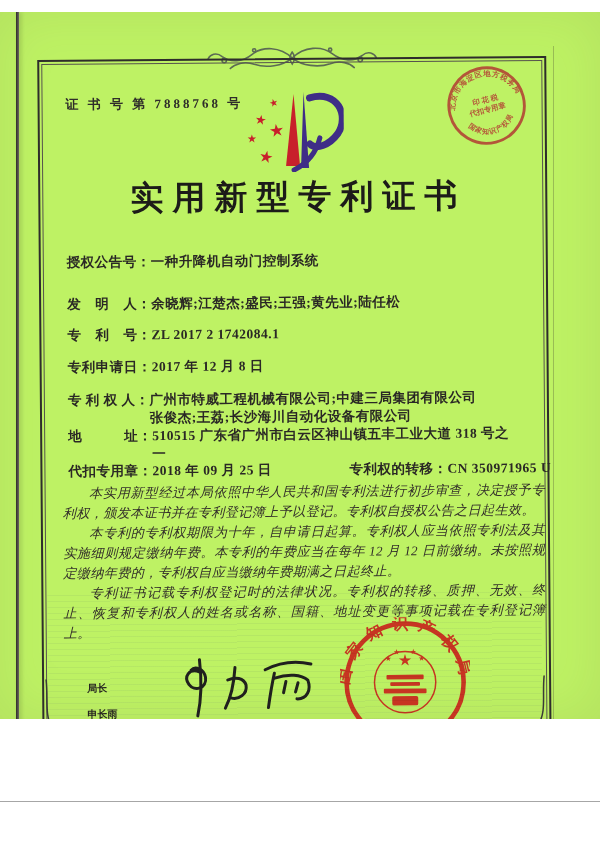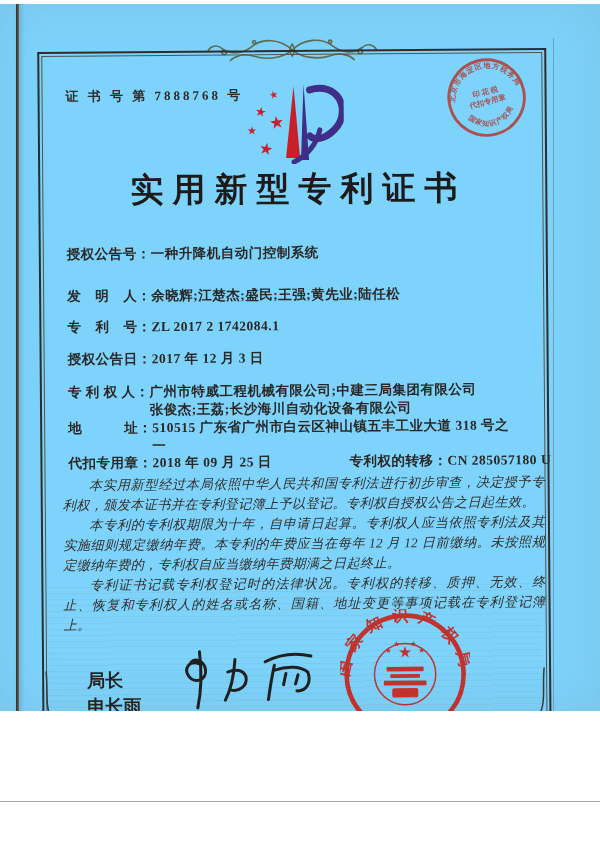--- a/index.html
+++ b/index.html
@@ -1,33 +1,33 @@
 <!DOCTYPE html>
 <html><head>
 <meta charset="utf-8">
 <style>
   html,body{margin:0;padding:0;}
   body{width:600px;height:856px;background:#ffffff;font-family:"Liberation Serif","DejaVu Serif",serif;overflow:hidden;position:relative;}
-  .photo{position:absolute;left:0;top:4px;width:600px;height:707px;background:#7dd3fc;box-shadow:inset 0 0 55px rgba(90,80,60,.10);overflow:hidden;}
+  .photo{position:absolute;left:0;top:12px;width:600px;height:707px;background:#bef264;box-shadow:inset 0 0 55px rgba(90,80,60,.10);overflow:hidden;}
   .page-edge-left{position:absolute;left:16px;top:0;width:3px;height:802px;background:linear-gradient(to right,#2e2c28,#6b675f);box-shadow:2px 0 4px rgba(0,0,0,.18);}
   .page-edge-right{position:absolute;right:46px;top:34px;width:1px;height:752px;background:rgba(60,55,45,.28);}
   .doc{position:absolute;left:0;top:0;width:600px;height:802px;transform:rotate(-0.45deg);transform-origin:50% 50%;}
   .frame{position:absolute;left:40px;top:46px;width:505px;height:719px;border:2px solid #2e2d2b;}
   .frame-inner{position:absolute;left:2px;top:2px;right:2px;bottom:2px;border:1px solid #56534d;}
   .guilloche{position:absolute;left:46px;top:580px;width:494px;height:182px;background:repeating-linear-gradient(0deg,rgba(110,140,110,.10) 0 1px,transparent 1px 6px);}
   .cert-no{position:absolute;left:68px;top:82px;font-size:13px;letter-spacing:3px;color:#2f2d2a;font-weight:600;}
   .title{position:absolute;left:0;top:163px;width:600px;text-align:center;font-size:33px;font-weight:bold;letter-spacing:9px;color:#1c1b19;}
   .row{position:absolute;left:68px;font-size:13.5px;font-weight:600;color:#2a2825;letter-spacing:.5px;white-space:nowrap;}
   .row .lab{display:inline-block;}
   .pair{display:flex;align-items:flex-start;}
   .val2 .l2{display:block;}
   .gr-right{position:absolute;left:281px;top:0;white-space:nowrap;}
   .body-text{position:absolute;left:62px;top:470px;width:482px;font-size:13.2px;line-height:20px;color:#332f2a;text-align:justify;font-style:italic;font-weight:500;letter-spacing:.3px;}
   .body-text p{margin:0;text-indent:2em;}
-  .director{position:absolute;left:85px;top:662px;font-size:18px;font-weight:700;color:#262420;line-height:26px;}
+  .director{position:absolute;left:85px;top:662px;font-size:10px;font-weight:700;color:#262420;line-height:26px;}
   .pagefoot{position:absolute;left:40px;top:742px;width:505px;text-align:center;font-size:12px;font-weight:600;color:#33302b;letter-spacing:2px;}
   .seal{position:absolute;left:338px;top:606px;width:130px;height:130px;opacity:.92;mix-blend-mode:multiply;}
   .seal-date{position:absolute;left:350px;top:712px;font-size:13px;font-weight:700;color:#c8251c;transform:rotate(-4deg);letter-spacing:1px;white-space:nowrap;mix-blend-mode:multiply;}
   .tax-stamp{position:absolute;left:448px;top:54px;width:82px;height:82px;opacity:.85;mix-blend-mode:multiply;transform:rotate(-14deg);}
   .logo{position:absolute;left:246px;top:76px;width:100px;height:84px;}
   .ornament{position:absolute;left:205px;top:28px;width:180px;height:36px;}
   .corner{position:absolute;width:78px;height:98px;}
   .corner.bl{left:36px;top:664px;}
   .corner.br{left:472px;top:664px;transform:scaleX(-1);}
   .signature{position:absolute;left:168px;top:636px;width:170px;height:76px;}
@@ -121,39 +121,39 @@
     <div class="row" style="top:240px">
       <span class="lab">授权公告号：</span><span>一种升降机自动门控制系统</span>
     </div>
     <div class="row" style="top:282px">
       <span class="lab">发　明　人：</span><span>余晓辉;江楚杰;盛民;王强;黄先业;陆任松</span>
     </div>
     <div class="row" style="top:313px">
       <span class="lab">专　利　号：</span><span>ZL 2017 2 1742084.1</span>
     </div>
     <div class="row" style="top:345px">
-      <span class="lab">授权公告日：</span><span>2017 年 12 月 3 日</span>
+      <span class="lab">专利申请日：</span><span>2017 年 12 月 8 日</span>
     </div>
     <div class="row pair" style="top:378px">
       <span class="lab">专 利 权 人：</span>
       <span class="val2">
         <span class="l2">广州市特威工程机械有限公司;中建三局集团有限公司</span>
         <span class="l2">张俊杰;王荔;长沙海川自动化设备有限公司</span>
       </span>
     </div>
     <div class="row pair" style="top:414px">
       <span class="lab">地　　　址：</span>
       <span class="val2">
         <span class="l2">510515 广东省广州市白云区神山镇五丰工业大道 318 号之</span>
         <span class="l2">一</span>
       </span>
     </div>
     <div class="row" style="top:449px;width:480px">
       <span><span class="lab">代扣专用章：</span><span>2018 年 09 月 25 日</span></span>
-      <span class="gr-right"><span class="lab">专利权的转移：</span><span>CN 285057180 U</span></span>
+      <span class="gr-right"><span class="lab">专利权的转移：</span><span>CN 350971965 U</span></span>
     </div>
 
     <div class="body-text">
       <p>本实用新型经过本局依照中华人民共和国专利法进行初步审查，决定授予专利权，颁发本证书并在专利登记簿上予以登记。专利权自授权公告之日起生效。</p>
       <p>本专利的专利权期限为十年，自申请日起算。专利权人应当依照专利法及其实施细则规定缴纳年费。本专利的年费应当在每年 12 月 12 日前缴纳。未按照规定缴纳年费的，专利权自应当缴纳年费期满之日起终止。</p>
       <p>专利证书记载专利权登记时的法律状况。专利权的转移、质押、无效、终止、恢复和专利权人的姓名或名称、国籍、地址变更等事项记载在专利登记簿上。</p>
     </div>
 
     <div class="director">
       <div>局长</div>

